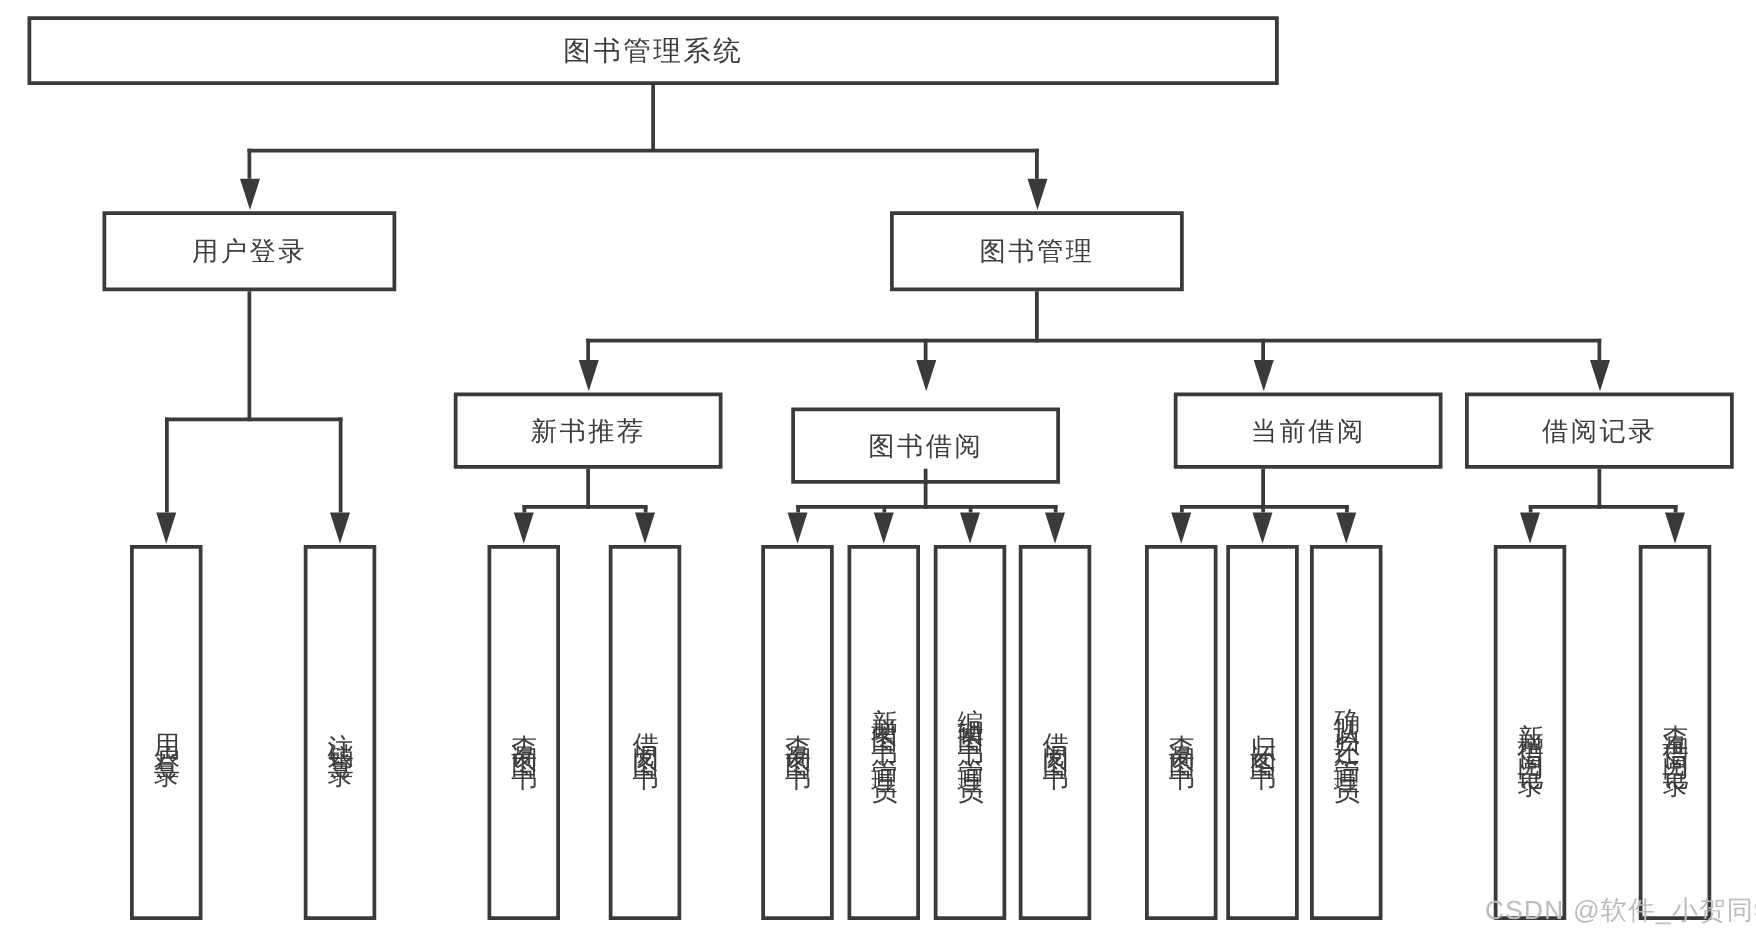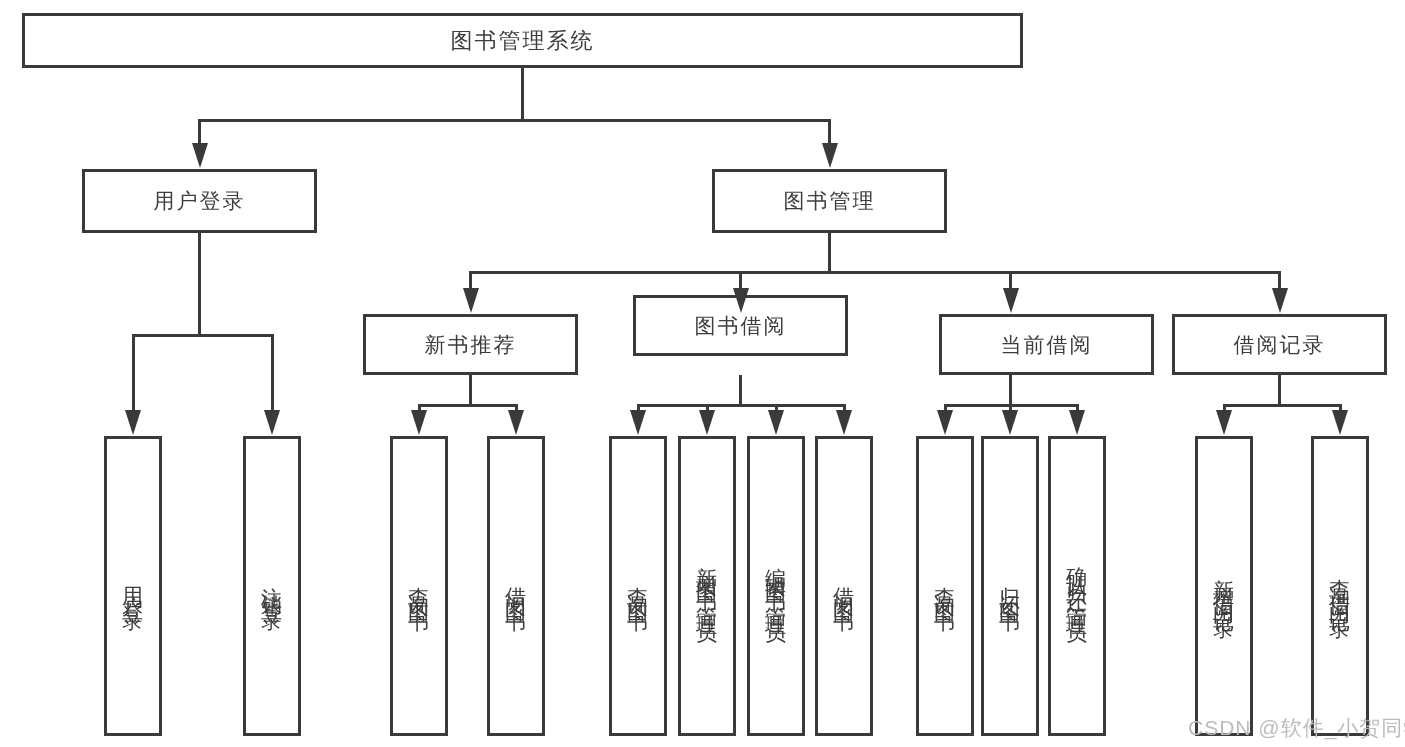--- a/index.html
+++ b/index.html
@@ -42,21 +42,21 @@
   <div class="box" style="left:82px; top:169px; width:235px; height:64px;">
     <span>用户登录</span>
   </div>
   <div class="box" style="left:363px; top:314px; width:215px; height:61px;">
     <span>新书推荐</span>
   </div>
 
   <div class="box" style="left:712px; top:169px; width:235px; height:64px;">
     <span>图书管理</span>
   </div>
-  <div class="box" style="left:633px; top:295px; width:215px; height:61px;">
+  <div class="box" style="left:633px; top:326px; width:215px; height:61px;">
     <span>图书借阅</span>
   </div>
   <div class="box" style="left:903px; top:314px; width:215px; height:61px;margin-left:36px;">
     <span>当前借阅</span>
   </div>
   <div class="box" style="left:1172px; top:314px; width:215px; height:61px;">
     <span>借阅记录</span>
   </div>
 
   <div class="box leaf" style="left:104px;">

